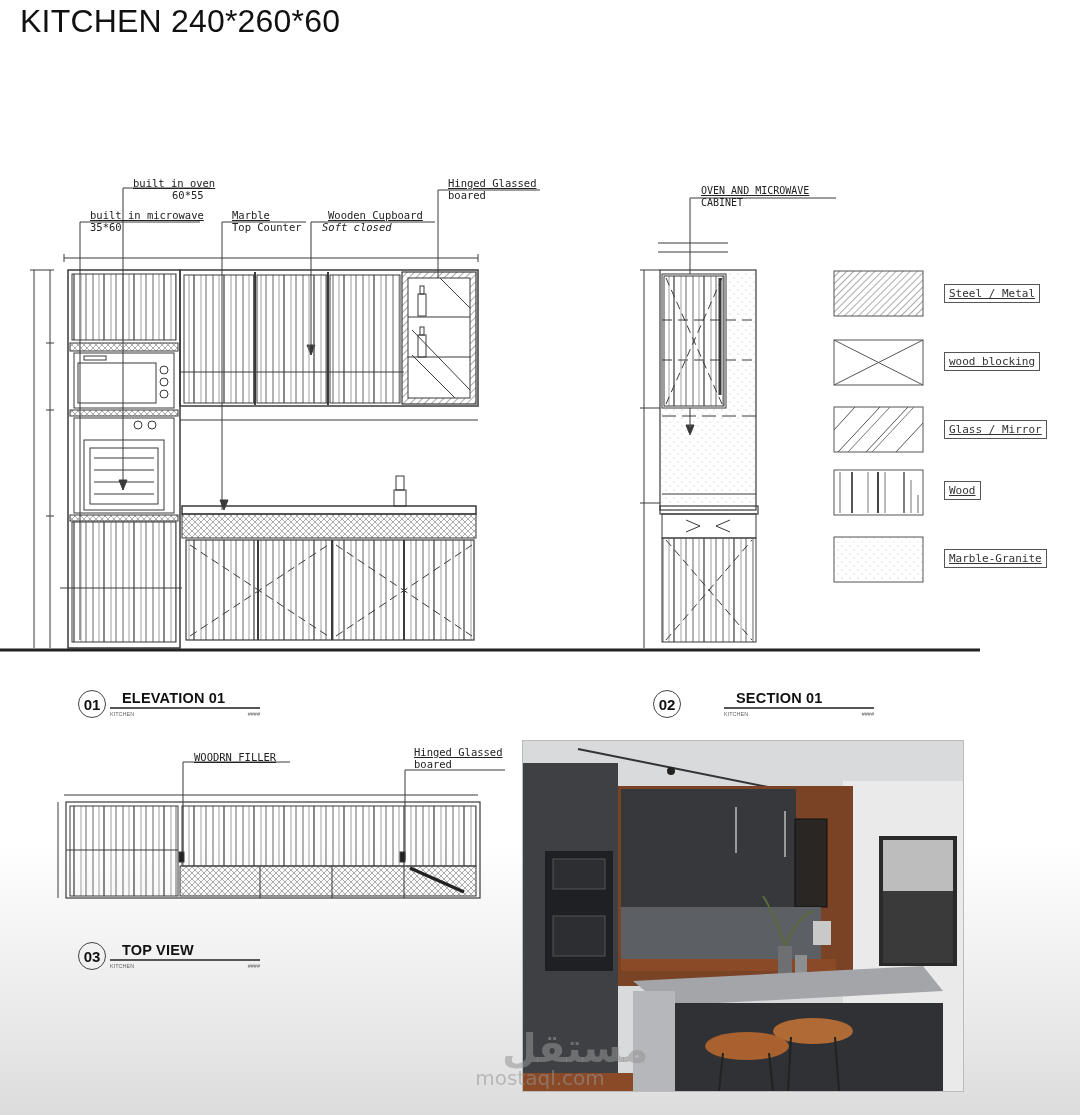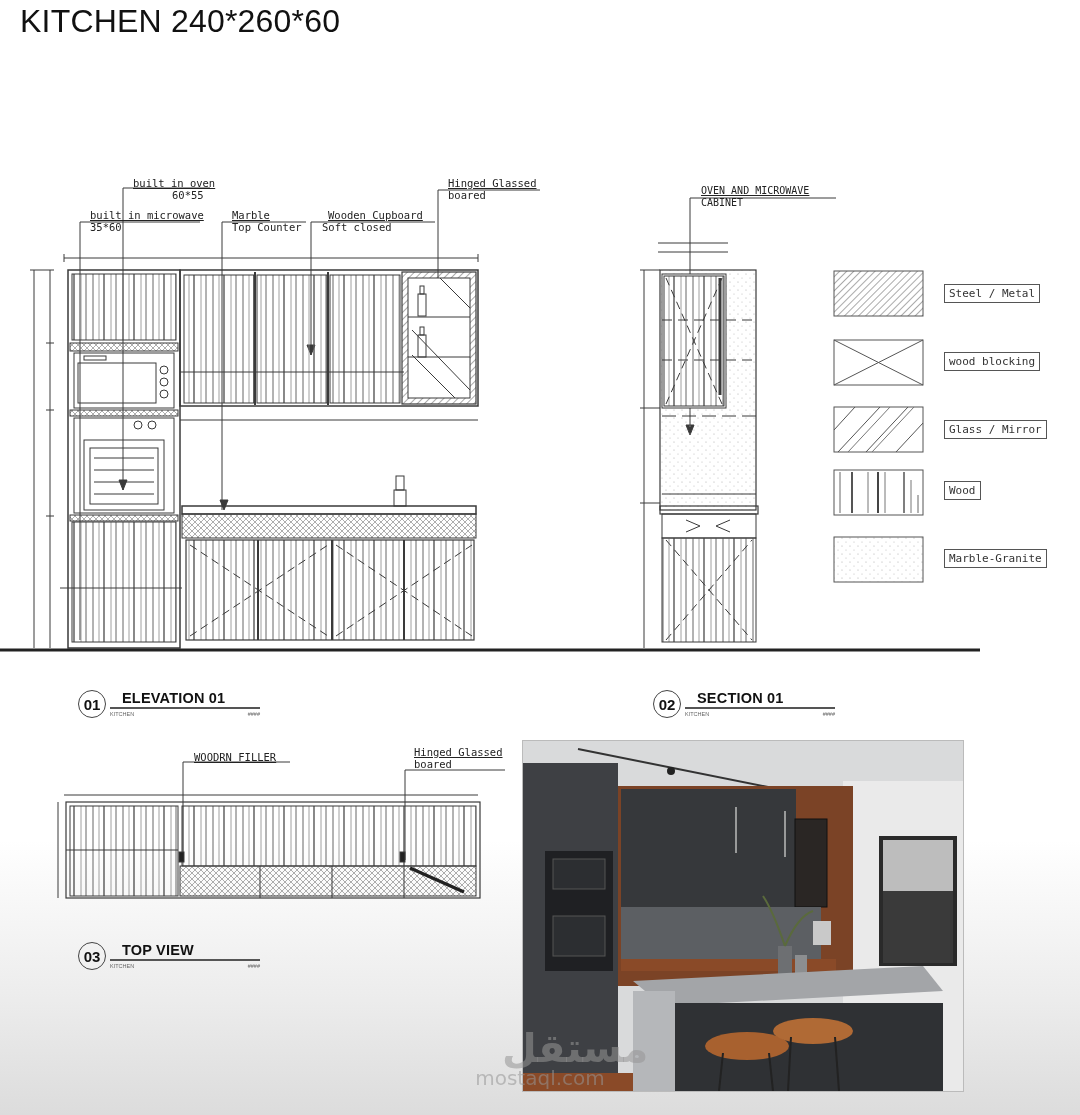--- a/index.html
+++ b/index.html
@@ -3,21 +3,21 @@
 <meta charset="utf-8">
 <style>
   html,body{margin:0;padding:0;}
   body{width:1080px;height:1115px;position:relative;overflow:hidden;
        background:linear-gradient(to bottom,#ffffff 0px,#ffffff 840px,#ececec 1000px,#dcdcdc 1115px);
        font-family:"Liberation Sans",sans-serif;color:#111;}
   .title{position:absolute;left:20px;top:4px;font-size:32px;line-height:34px;font-weight:400;letter-spacing:0.2px;color:#111;}
   .cad{font-family:"DejaVu Sans Mono",monospace;font-size:10.5px;color:#222;position:absolute;white-space:nowrap;line-height:12px;}
   .cad.u{text-decoration:underline;}
   svg.draw{position:absolute;left:0;top:0;}
-  .legend-label{position:absolute;border:1.5px solid #555;padding:2px 4px;font-family:"DejaVu Sans Mono",monospace;font-size:11px;color:#333;background:#fff;white-space:nowrap;}
+  .legend-label{position:absolute;border:1.5px solid #555;padding:2px 4px;font-family:"DejaVu Sans Mono",monospace;font-size:11px;color:#333;background:#fff;white-space:nowrap;text-decoration:underline;}
   .vtag{position:absolute;display:flex;align-items:flex-start;}
   .vtag .num{width:26px;height:26px;border:1.5px solid #444;border-radius:50%;font-weight:700;font-size:15px;display:flex;align-items:center;justify-content:center;background:transparent;}
   .vtag .body{margin-left:4px;}
   .vtag .name{font-weight:700;font-size:14.5px;margin-left:12px;line-height:16px;letter-spacing:0.2px;}
   .vtag .rule{height:1.5px;background:#555;width:150px;margin-top:1px;}
   .vtag .sub{display:flex;justify-content:space-between;width:150px;font-size:5.5px;color:#666;margin-top:2px;}
   .photo{position:absolute;left:522px;top:740px;width:440px;height:350px;overflow:hidden;border:1px solid #bbb;background:#e6e6e6;}
   .watermark{position:absolute;left:470px;top:1028px;width:140px;text-align:center;color:rgba(150,150,150,0.55);pointer-events:none;}
   .watermark .ar{font-size:40px;font-weight:700;line-height:40px;font-family:"DejaVu Sans",sans-serif;margin-left:32px;}
   .watermark .en{font-size:20px;line-height:20px;font-family:"DejaVu Sans",sans-serif;}
@@ -197,21 +197,21 @@
   </g>
 </svg>
 
 <div class="cad u" style="left:133px;top:177px;">built in oven</div>
 <div class="cad" style="left:144px;top:189px;margin-left:28px;">60*55</div>
 <div class="cad u" style="left:90px;top:209px;">built in microwave</div>
 <div class="cad" style="left:90px;top:221px;">35*60</div>
 <div class="cad u" style="left:232px;top:209px;">Marble</div>
 <div class="cad" style="left:232px;top:221px;">Top Counter</div>
 <div class="cad u" style="left:328px;top:209px;">Wooden Cupboard</div>
-<div class="cad" style="left:322px;top:221px;">Soft closed</div>
+<div class="cad" style="left:322px;top:221px;font-style:italic;">Soft closed</div>
 <div class="cad u" style="left:448px;top:177px;">Hinged Glassed</div>
 <div class="cad" style="left:448px;top:189px;">boared</div>
 
 <div class="cad u" style="left:701px;top:185px;font-size:10px;">OVEN AND MICROWAVE</div>
 <div class="cad" style="left:701px;top:197px;font-size:10px;">CABINET</div>
 
 <div class="legend-label" style="left:944px;top:284px;">Steel / Metal</div>
 <div class="legend-label" style="left:944px;top:352px;">wood blocking</div>
 <div class="legend-label" style="left:944px;top:420px;">Glass / Mirror</div>
 <div class="legend-label" style="left:944px;top:481px;">Wood</div>
@@ -221,21 +221,21 @@
   <div class="num">01</div>
   <div class="body">
     <div class="name">ELEVATION 01</div>
     <div class="rule"></div>
     <div class="sub">
         <span>KITCHEN</span>
         <span>####</span>
       </div>
   </div>
 </div>
-<div class="vtag" style="left:653px;top:690px;">
+<div class="vtag" style="left:653px;top:690px;gap:39px;">
   <div class="num">02</div>
   <div class="body">
     <div class="name">SECTION 01</div>
     <div class="rule"></div>
     <div class="sub">
         <span>KITCHEN</span>
         <span>####</span>
       </div>
   </div>
 </div>

